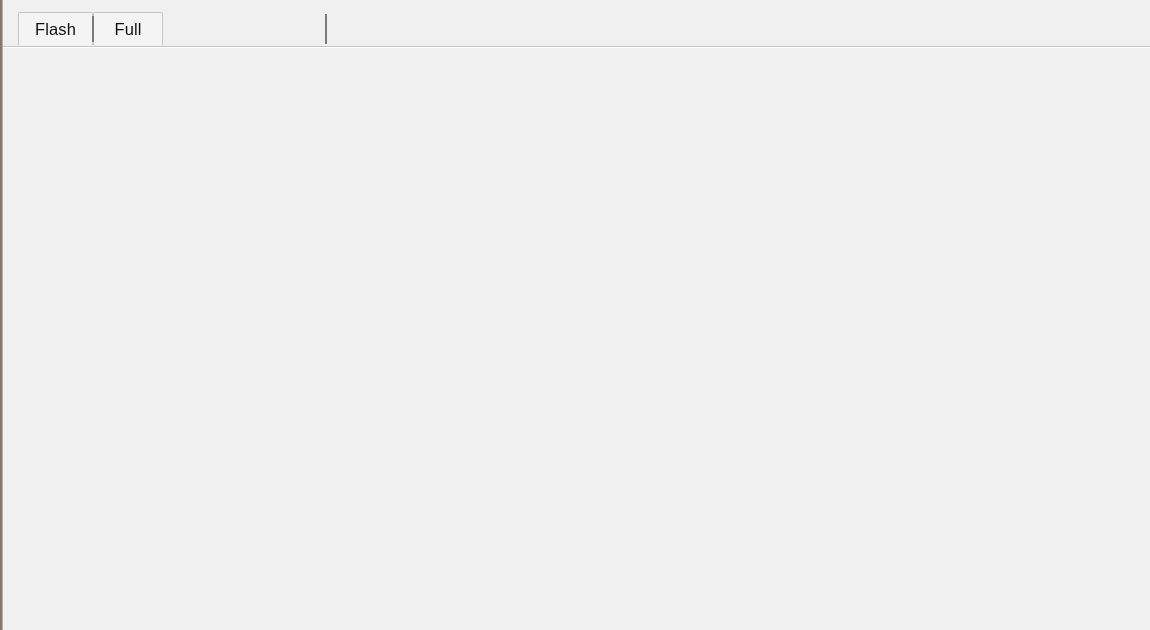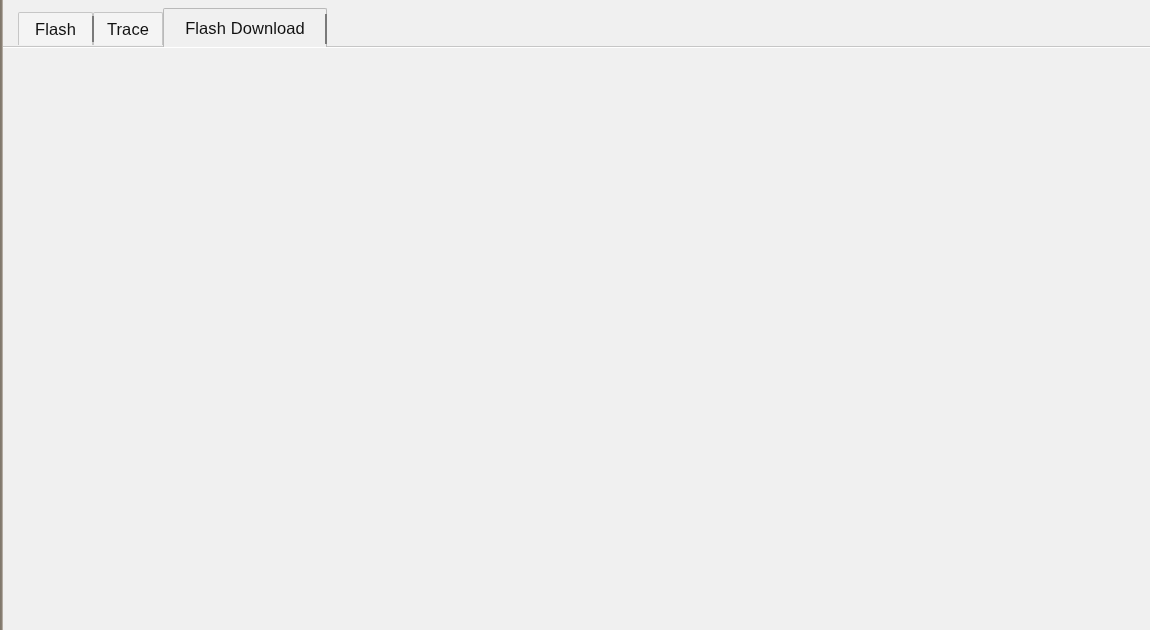--- a/index.html
+++ b/index.html
@@ -320,24 +320,21 @@
 </head>
 <body>
 
 <div id="window-left-edge"></div>
 
 <div id="tabstrip">
   <div class="tab inactive" id="tab-debug">
     <span>Flash</span>
   </div>
   <div class="tab inactive" id="tab-trace">
-    <span>Trace</span>
-  </div>
-  <div class="tab active" id="tab-flash">
-    <span>Flash Download</span>
+    <span>Full</span>
   </div>
   <div class="tab-sep" id="tab-sep-1"></div>
   <div class="tab-sep" id="tab-sep-2"></div>
 </div>
 
 <div id="tabpage"></div>
 <div id="tabpage-top-highlight"></div>
 
 <div class="groupbox" id="gb-download"></div>
 <div class="group-title" id="gt-download">Download Function</div>

